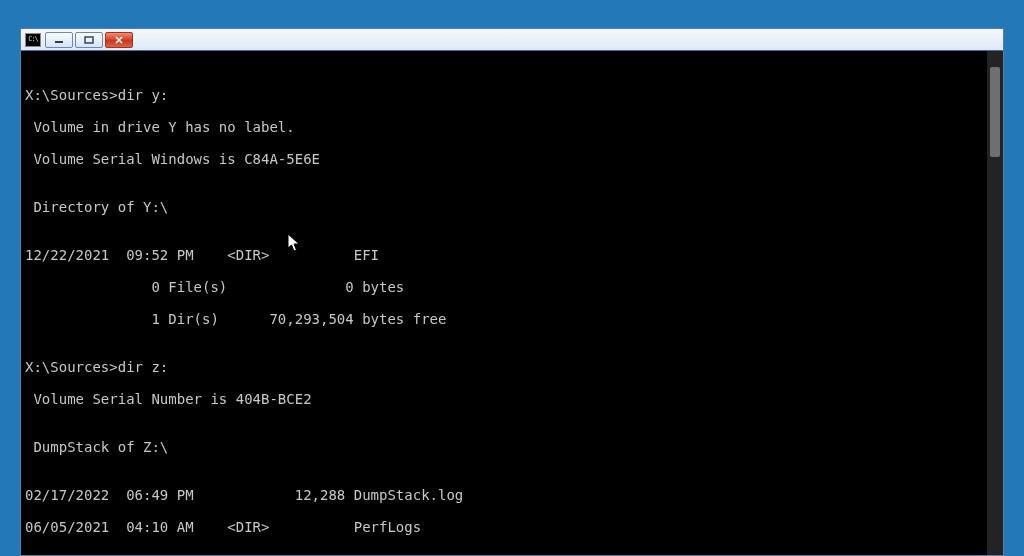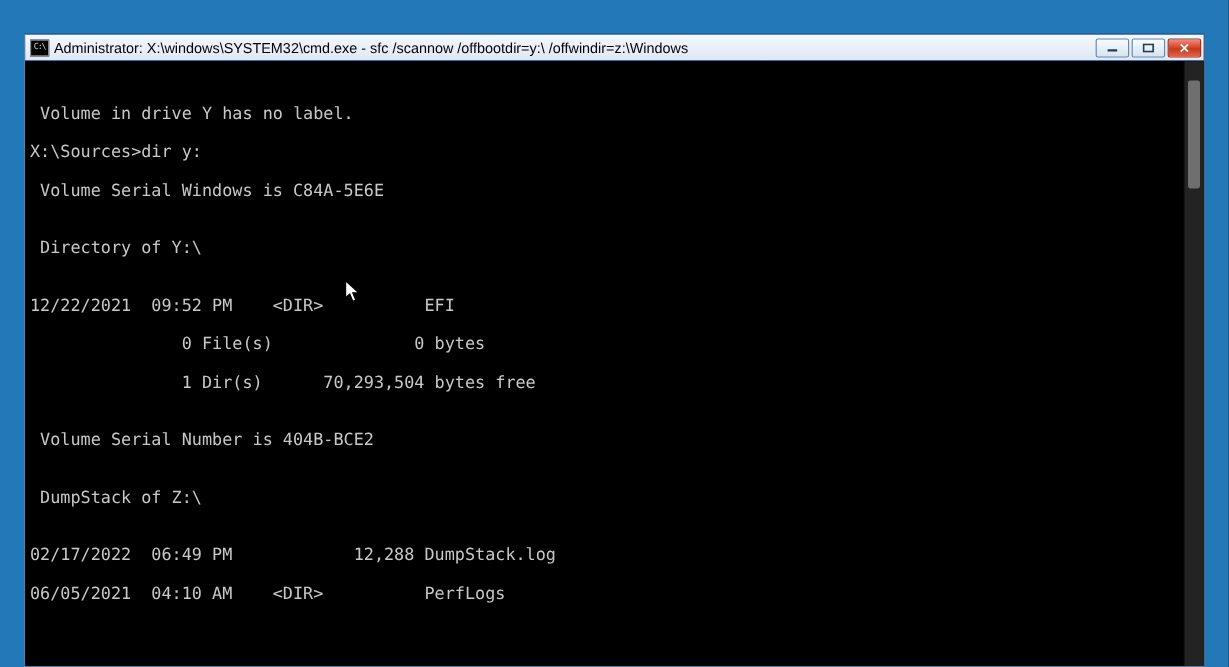--- a/index.html
+++ b/index.html
@@ -127,21 +127,20 @@
     .row { display: block; }
   </style>
 </head>
 <body>
 
 <div class="window">
   <div class="titlebar">
     <div class="tb-icon">
       <span>C:\</span>
     </div>
-    <div class="title-text">Administrator: X:\windows\SYSTEM32\cmd.exe - sfc  /scannow /offbootdir=y:\ /offwindir=z:\Windows</div>
     <div class="win-buttons">
       <div class="win-btn">
         <svg width="10" height="8" viewBox="0 0 10 8">
             <line x1="1" y1="6" x2="9" y2="6" stroke="#2a3a55" stroke-width="2"></line>
           </svg>
       </div>
       <div class="win-btn">
         <svg width="10" height="8" viewBox="0 0 10 8">
             <rect x="1" y="1" width="8" height="6" fill="none" stroke="#2a3a55" stroke-width="1.4"></rect>
           </svg>
@@ -151,30 +150,31 @@
             <line x1="2" y1="1" x2="8" y2="7" stroke="#fff" stroke-width="1.6"></line>
             <line x1="8" y1="1" x2="2" y2="7" stroke="#fff" stroke-width="1.6"></line>
           </svg>
       </div>
     </div>
   </div>
 
   <div class="client">
     <div class="console">
 <span class="row"></span>
+<span class="row">X:\Sources&gt;dir y:</span>
 <span class="row"> Volume in drive Y has no label.</span>
-<span class="row">X:\Sources&gt;dir y:</span>
 <span class="row"> Volume Serial Windows is C84A-5E6E</span>
 <span class="row"></span>
 <span class="row"> Directory of Y:\</span>
 <span class="row"></span>
 <span class="row">12/22/2021  09:52 PM    &lt;DIR&gt;          EFI</span>
 <span class="row">               0 File(s)              0 bytes</span>
 <span class="row">               1 Dir(s)      70,293,504 bytes free</span>
 <span class="row"></span>
+<span class="row">X:\Sources&gt;dir z:</span>
 <span class="row"> Volume Serial Number is 404B-BCE2</span>
 <span class="row"></span>
 <span class="row"> DumpStack of Z:\</span>
 <span class="row"></span>
 <span class="row">02/17/2022  06:49 PM            12,288 DumpStack.log</span>
 <span class="row">06/05/2021  04:10 AM    &lt;DIR&gt;          PerfLogs</span>
 
 
 
 

